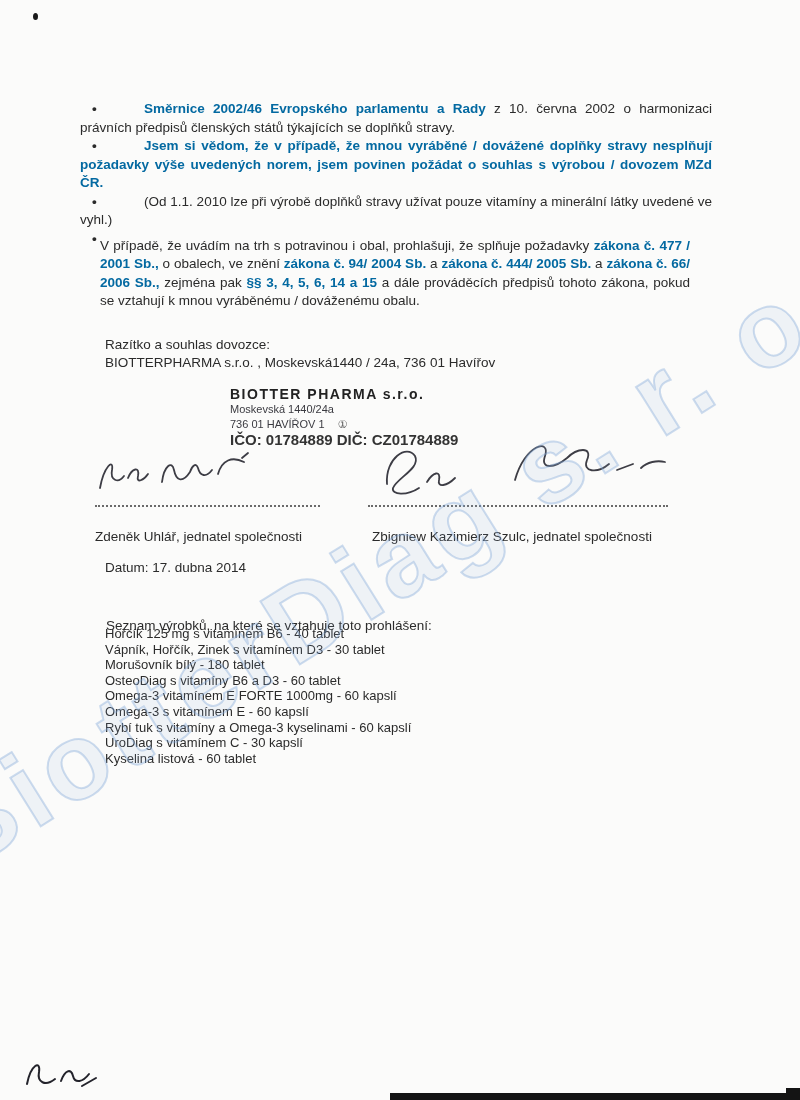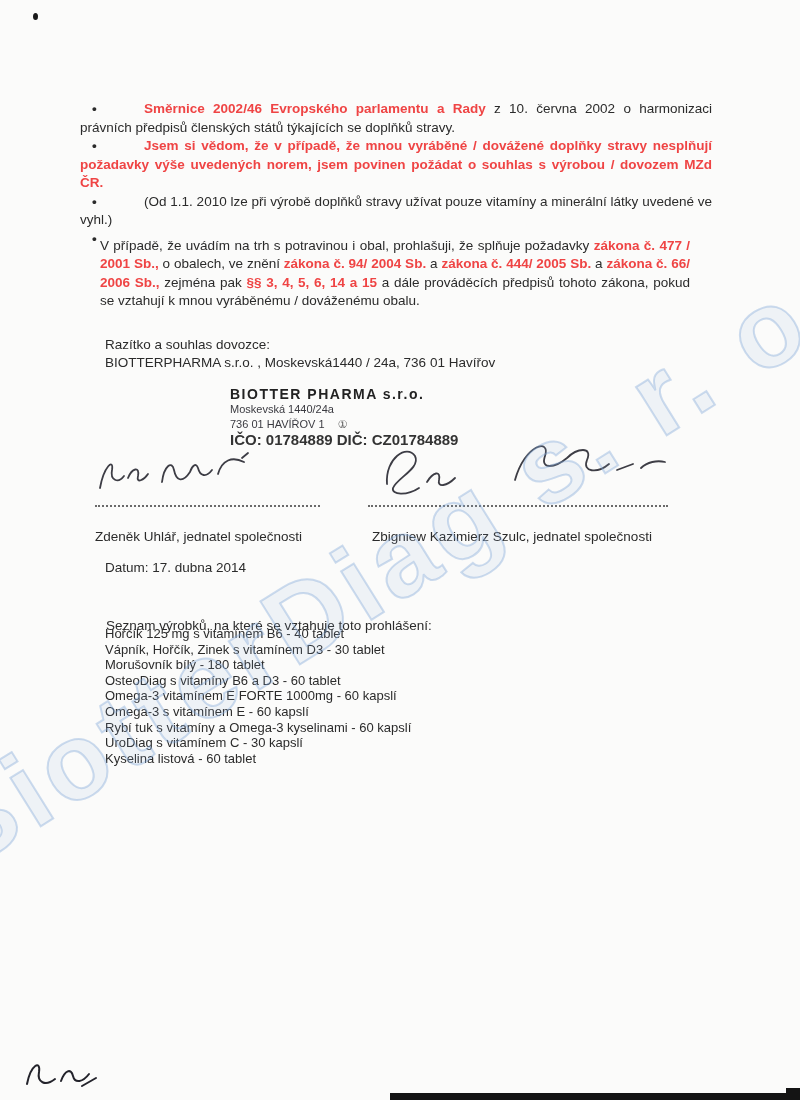--- a/index.html
+++ b/index.html
@@ -8,21 +8,21 @@
     background:#fbfbfa;overflow:hidden;
     font-family:"Liberation Sans", sans-serif;color:#2b2b2b;
   }
   .content{
     position:absolute;left:80px;top:100px;width:632px;z-index:2;
     font-size:13.5px;line-height:18.5px;text-align:justify;
   }
   .bullet-para{position:relative;margin:0;text-indent:64px;}
   .bullet-mark{position:absolute;left:12px;top:0;text-indent:0;font-weight:700;}
   .main-para{margin:7px 0 0 20px;width:590px;text-indent:0;text-align:justify;}
-  .bold{font-weight:700;color:#ef4444;}
+  .bold{font-weight:700;color:#0369a1;}
 
   .razitko{position:absolute;left:105px;top:336px;z-index:2;font-size:13.5px;line-height:18px;}
 
   .stamp{
     position:absolute;left:230px;top:386px;width:260px;z-index:2;
     color:#2e2e33;
   }
   .stamp-title{font-size:14px;font-weight:700;letter-spacing:1.5px;color:#222;}
   .stamp-line{font-size:11px;line-height:15px;color:#3a3a40;}
   .stamp-ids{font-size:15px;line-height:16px;font-weight:700;color:#333;}

